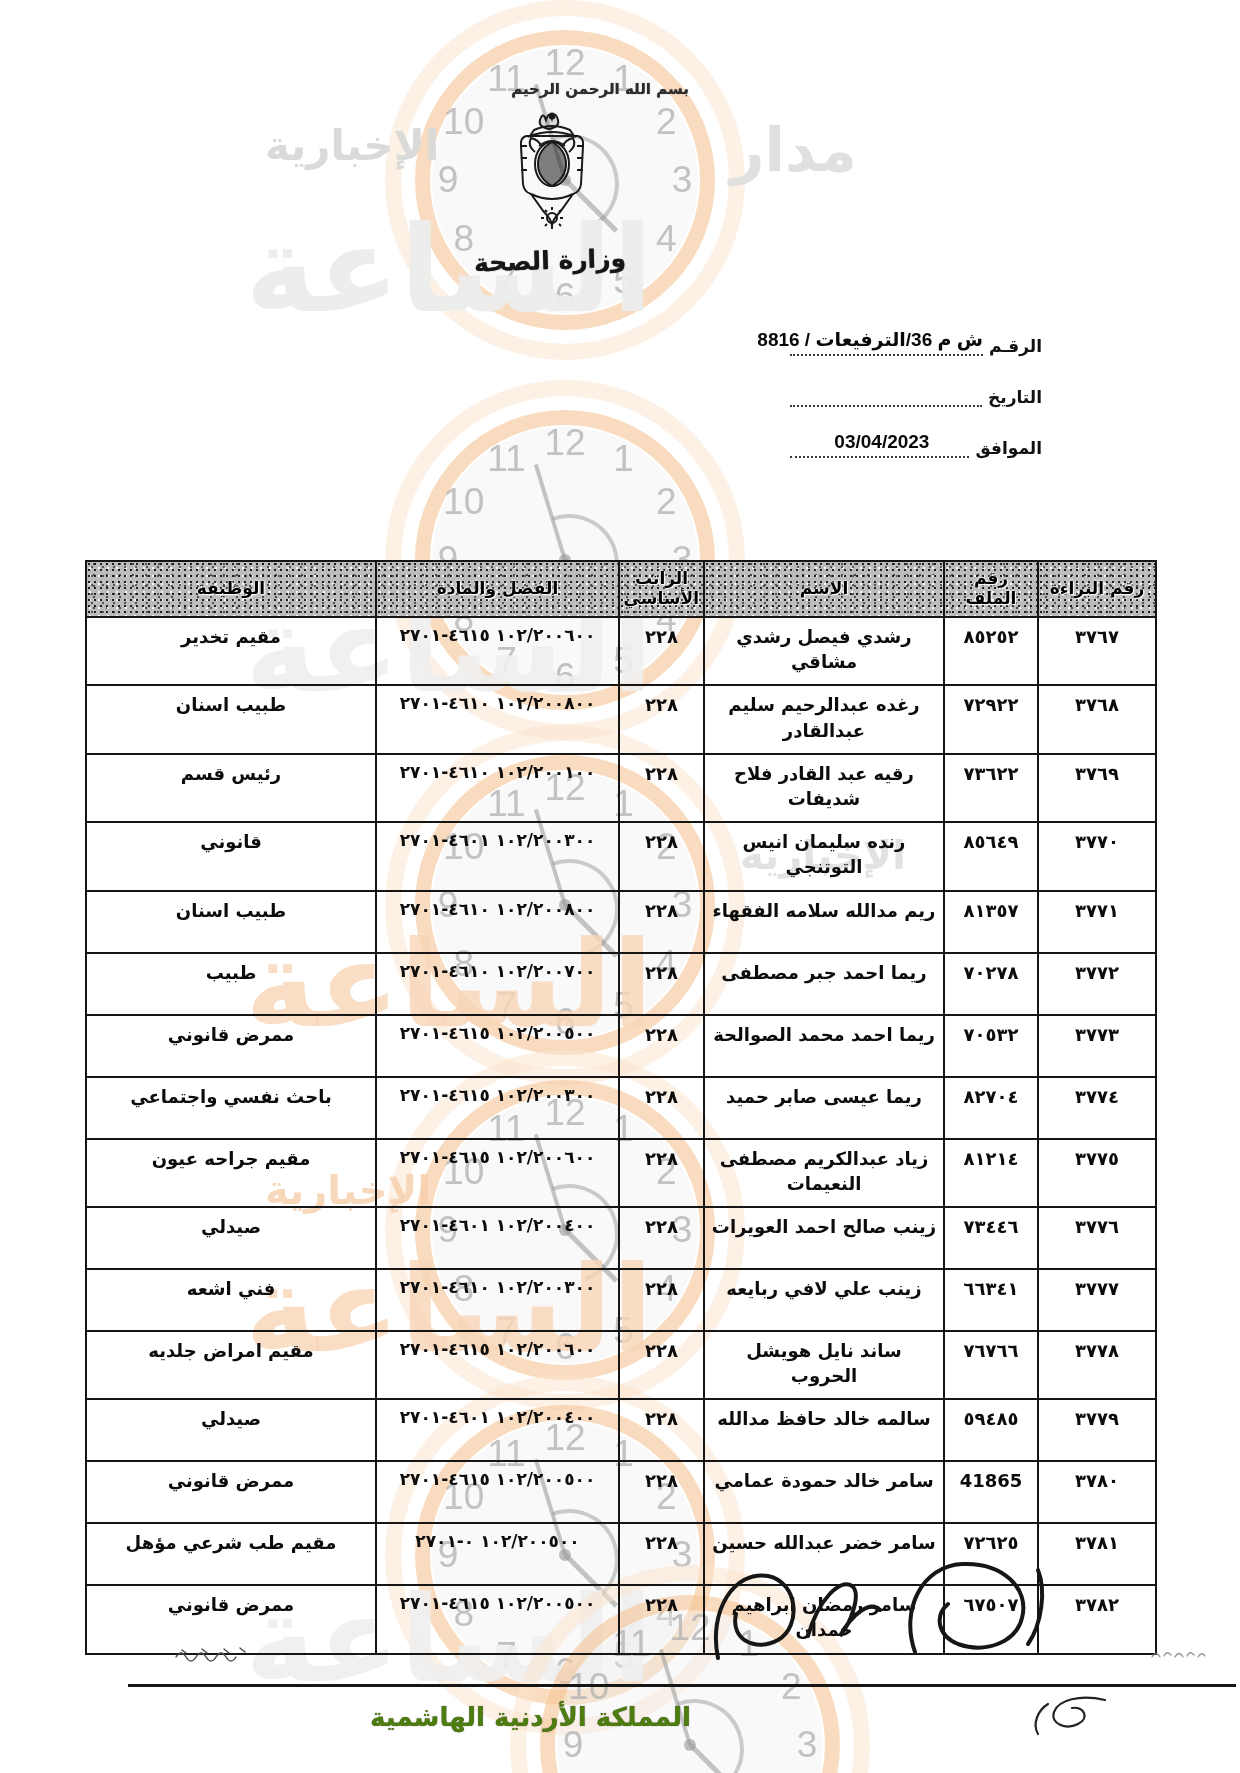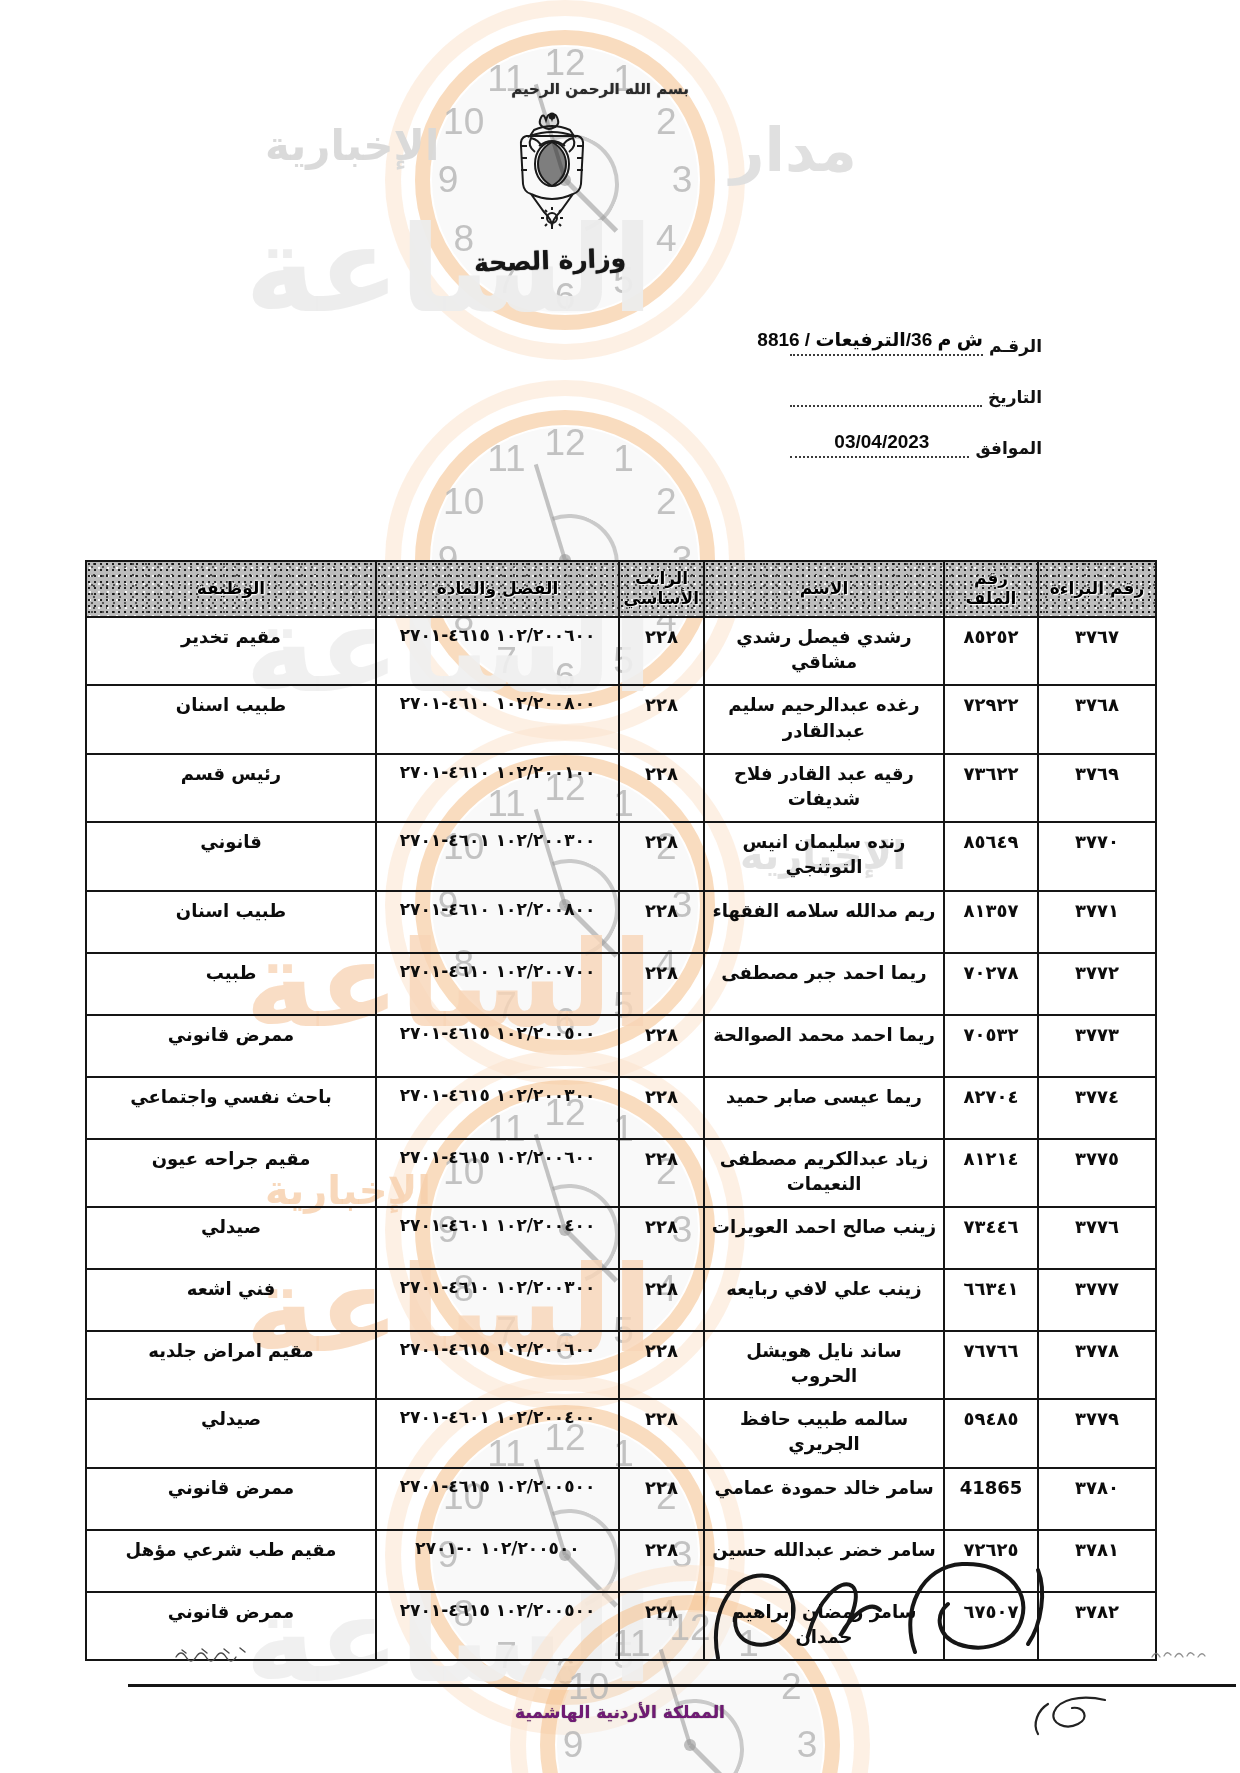--- a/index.html
+++ b/index.html
@@ -47,22 +47,22 @@
         radial-gradient(circle at 3px 6px, rgba(255,255,255,.9) 1px, transparent 1.5px),
         radial-gradient(circle at 7px 2px, rgba(30,30,30,.7) 1px, transparent 1.4px);
       background-size:6px 6px,11px 9px,9px 8px,13px 11px;
       text-shadow:0 0 2px #fff,0 0 3px #fff,1px 1px 1px #fff;}
   .doc-table td{vertical-align:top;text-align:center;padding:6px 5px 10px;font-size:18px;font-weight:bold;
                 color:#0c0c0c;line-height:1.4;height:44px;background:transparent;}
   .doc-table td.article-cell{font-size:17px;}
   .doc-table td .ltr{direction:ltr;unicode-bidi:embed;display:inline-block;}
   
   .footer-rule{position:absolute;left:128px;top:1684px;width:1108px;height:3px;background:#161616;}
-  .kingdom{position:absolute;left:370px;top:1702px;width:500px;text-align:center;font-size:17px;font-weight:bold;
-           color:#701a75;text-shadow:0 0 1px #444;}
+  .kingdom{position:absolute;left:370px;top:1702px;width:500px;font-size:26px;font-weight:bold;
+           color:#4d7c0f;text-shadow:0 0 1px #444;}
   .contact{position:absolute;left:0;top:1733px;width:1240px;text-align:center;direction:rtl;font-size:15.5px;
            font-weight:bold;color:#141414;}
   .scribble{position:absolute;}
 </style>
 </head>
 <body>
 
 <div class="page">
 
   <div class="wm-layer" id="wm-layer">
@@ -354,21 +354,21 @@
             <td>٣٧٧٨</td>
             <td>٧٦٧٦٦</td>
             <td>ساند نايل هويشل الحروب</td>
             <td>٢٢٨</td>
             <td class="article-cell"><span class="ltr" dir="ltr">١٠٢/٢٠٠٦٠٠  ٤٦١٥-٢٧٠١</span></td>
             <td>مقيم امراض جلديه</td>
           </tr>
           <tr>
             <td>٣٧٧٩</td>
             <td>٥٩٤٨٥</td>
-            <td>سالمه طبيب حافظ الجريري</td>
+            <td>سالمه خالد حافظ مدالله</td>
             <td>٢٢٨</td>
             <td class="article-cell"><span class="ltr" dir="ltr">١٠٢/٢٠٠٤٠٠  ٤٦٠١-٢٧٠١</span></td>
             <td>صيدلي</td>
           </tr>
           <tr>
             <td>٣٧٨٠</td>
             <td>41865</td>
             <td>سامر خالد حمودة عمامي</td>
             <td>٢٢٨</td>
             <td class="article-cell"><span class="ltr" dir="ltr">١٠٢/٢٠٠٥٠٠  ٤٦١٥-٢٧٠١</span></td>

